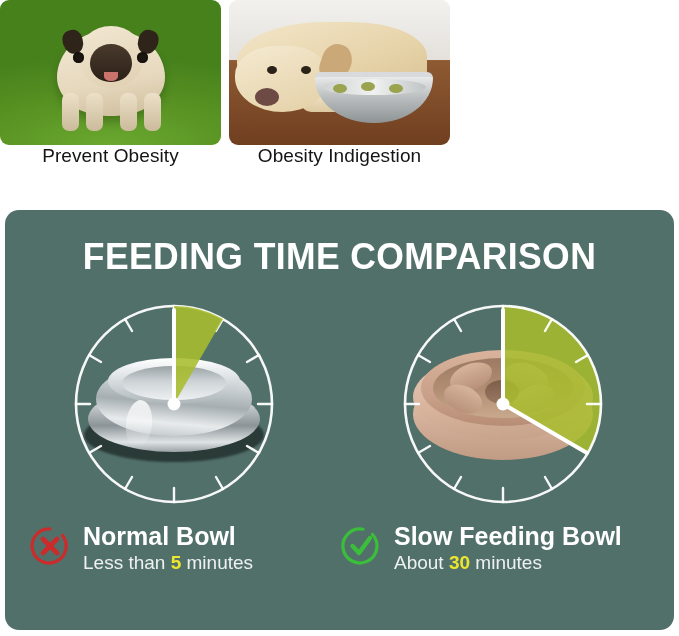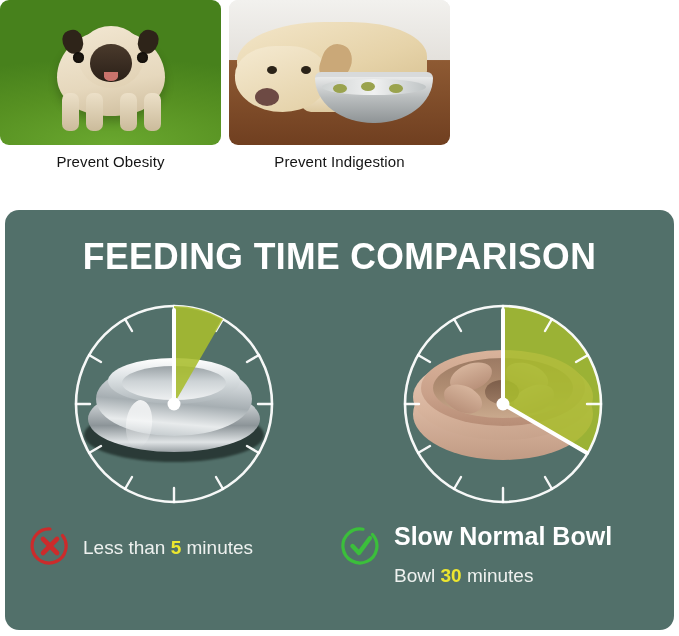--- a/index.html
+++ b/index.html
@@ -27,22 +27,22 @@
   }
   .benefit:nth-child(1){margin-left:0;}
   .photo{
     width:221px;height:145px;
     border-radius:9px;
     overflow:hidden;
     position:relative;
     background:#cfd4cf;
   }
   .benefit-label{
-    margin-top:8px;
-    font-size:15px;
+    margin-top:0;
+    font-size:19px;
     color:#141414;
     letter-spacing:.1px;
     white-space:nowrap;
   }
 
   
   .ph-pug{background:
       radial-gradient(ellipse 120% 60% at 50% 100%, #6aa82f 0%, #579122 55%, #47811c 100%),
       linear-gradient(180deg,#7fbb3c 0%,#5d9a26 100%);
   }
@@ -222,21 +222,21 @@
   .legend{position:absolute;left:0;top:312px;width:669px;height:80px;}
   .legend-item{position:absolute;top:0;display:flex;align-items:flex-start;gap:13px;}
   .legend-item.left{left:25px;}
   .legend-item.right{left:336px;}
   .legend-icon{width:40px;height:40px;flex:0 0 40px;margin-top:4px;}
   .legend-text{display:flex;flex-direction:column;}
   .legend-title{
     color:#ffffff;font-size:25px;font-weight:bold;line-height:1.12;white-space:nowrap;
   }
   .legend-sub{
-    color:#eef1ef;font-size:19px;line-height:1.3;margin-top:14px;white-space:nowrap;
+    color:#eef1ef;font-size:19px;line-height:1.3;margin-top:1px;white-space:nowrap;
   }
   .hl{color:#ece62f;font-weight:bold;}
 </style>
 </head>
 <body>
 
 <div class="page">
 
   <div class="benefits">
 
@@ -268,21 +268,21 @@
         <div class="lab-head"></div>
         <div class="lab-ear"></div>
         <div class="lab-eye l"></div>
           <div class="lab-eye r"></div>
         <div class="lab-nose"></div>
         <div class="lab-bowl"></div>
         <div class="lab-kibble k1"></div>
           <div class="lab-kibble k2"></div>
           <div class="lab-kibble k3"></div>
       </div>
-      <div class="benefit-label">Prevent Indigestion</div>
+      <div class="benefit-label">Obesity Indigestion</div>
     </div>
 
   </div>
 
   <div class="panel">
 
     <div class="panel-title">FEEDING TIME COMPARISON</div>
 
     <div class="dials">
 
@@ -360,30 +360,31 @@
 
     <div class="legend">
 
       <div class="legend-item left">
         <svg class="legend-icon" viewBox="0 0 40 40">
           <path d="M32.5 9.5 A17 17 0 1 1 20 3" fill="none" stroke="#cc2b2b" stroke-width="3.2" stroke-linecap="round"></path>
           <line x1="13" y1="13" x2="27" y2="27" stroke="#cc2b2b" stroke-width="4.6" stroke-linecap="round"></line>
           <line x1="27" y1="13" x2="13" y2="27" stroke="#cc2b2b" stroke-width="4.6" stroke-linecap="round"></line>
         </svg>
         <div class="legend-text">
+          <div class="legend-title">Normal Bowl</div>
           <div class="legend-sub"><span>Less than </span><span class="hl">5</span><span> minutes</span></div>
         </div>
       </div>
 
       <div class="legend-item right">
         <svg class="legend-icon" viewBox="0 0 40 40">
           <path d="M31.5 8.5 A17 17 0 1 1 22 3.2" fill="none" stroke="#3bbf3b" stroke-width="3.2" stroke-linecap="round"></path>
           <polyline points="11.5,20 18,27 29,12" fill="none" stroke="#3bbf3b" stroke-width="4.4" stroke-linecap="round" stroke-linejoin="round"></polyline>
         </svg>
         <div class="legend-text">
-          <div class="legend-title">Slow Normal Bowl</div>
-          <div class="legend-sub"><span>Bowl </span><span class="hl">30</span><span> minutes</span></div>
+          <div class="legend-title">Slow Feeding Bowl</div>
+          <div class="legend-sub"><span>About </span><span class="hl">30</span><span> minutes</span></div>
         </div>
       </div>
 
     </div>
   </div>
 </div>
 
 </body></html>

